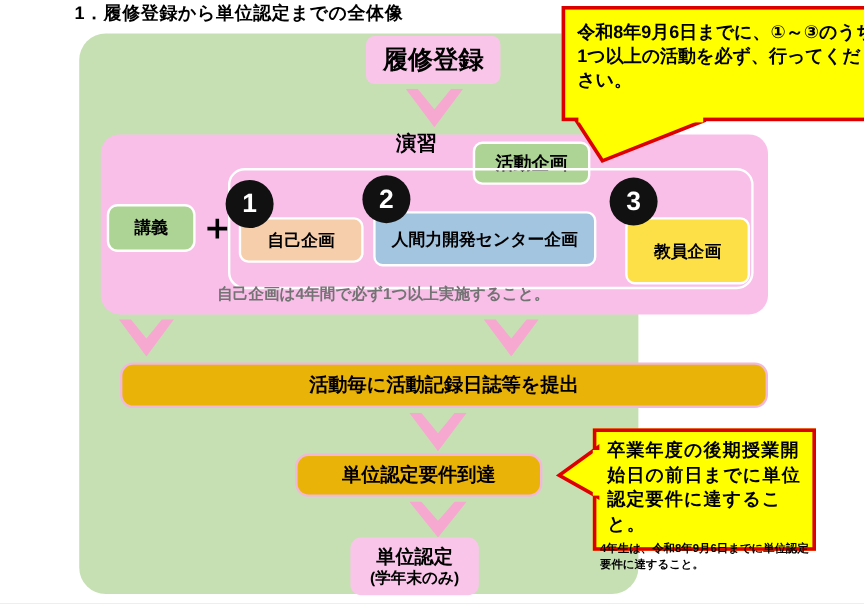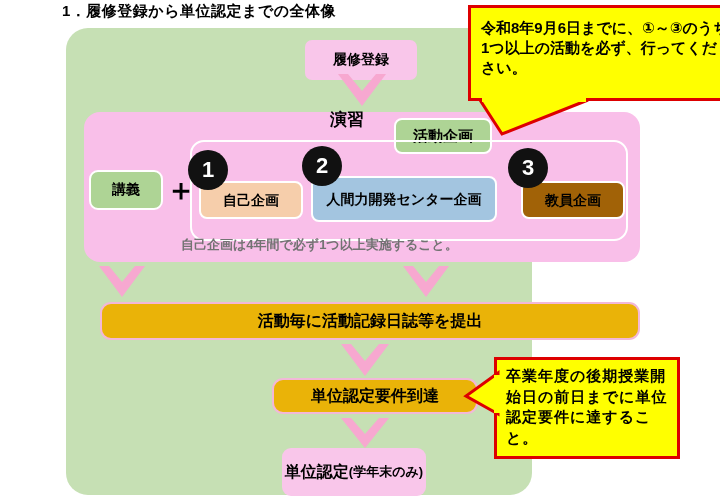--- a/index.html
+++ b/index.html
@@ -28,21 +28,21 @@
     background:#c6e0b4;
     border-radius:22px;
   }
 
   
   #registration-box{
     left:305px;top:30px;width:112px;height:40px;
     background:#f9c6ea;
     border-radius:7px;
     display:flex;align-items:center;justify-content:center;
-    font-size:14px;font-weight:bold;color:#000;margin-top:10px;
+    font-size:21px;font-weight:bold;color:#000;
   }
   .chev-wrap{position:absolute;}
   .chev-wrap svg{display:block;}
 
   
   #seminar-box{
     left:84px;top:112px;width:556px;height:150px;
     background:#f9bfe9;
     border-radius:16px;
   }
@@ -92,21 +92,21 @@
     border:2px solid #ffffff;
     border-radius:8px;
     box-sizing:border-box;
     display:flex;align-items:center;justify-content:center;
     text-align:center;
     font-size:14px;font-weight:bold;color:#000;
     line-height:1.15;
   }
   #self-plan-box{left:199px;top:181px;width:104px;height:38px;background:#f6ceab;}
   #center-plan-box{left:311px;top:176px;width:186px;height:46px;background:#a3c5e0;font-size:14px;}
-  #teacher-plan-box{left:521px;top:181px;width:104px;height:38px;background:#a16207;text-align:right;}
+  #teacher-plan-box{left:521px;top:181px;width:104px;height:56px;background:#fde047;text-align:right;}
 
   
   .num-circle{
     position:absolute;
     width:40px;height:40px;border-radius:50%;
     background:#111111;
     color:#ffffff;
     display:flex;align-items:center;justify-content:center;
     font-size:22px;font-weight:bold;
     font-family:"Liberation Sans","DejaVu Sans",sans-serif;
@@ -126,28 +126,28 @@
   .flow-box{
     position:absolute;
     background:#eab308;
     border:2px solid #f2b8d8;
     border-radius:11px;
     box-sizing:border-box;
     display:flex;align-items:center;justify-content:center;
     font-size:16px;font-weight:bold;color:#000;
   }
   #journal-box{left:100px;top:302px;width:540px;height:38px;}
-  #requirement-box{left:272px;top:378px;width:206px;height:36px;text-align:center;}
+  #requirement-box{left:246px;top:378px;width:206px;height:36px;text-align:center;}
 
   
   #certification-box{
-    left:282px;top:448px;width:144px;height:48px;
+    left:292px;top:448px;width:107px;height:48px;
     background:#f9c6ea;
     border-radius:9px;
-    display:flex;flex-direction:row;
+    display:flex;flex-direction:column;
     align-items:center;justify-content:center;
     font-weight:bold;color:#000;
     line-height:1.2;
   }
   #certification-box .line1{font-size:16px;}
   #certification-box .line2{font-size:13px;}
 
   
   .callout{
     position:absolute;
@@ -257,14 +257,15 @@
     </svg>
   </div>
 
   <div class="callout" id="callout-bottom">卒業年度の後期授業開始日の前日までに単位認定要件に達すること。</div>
   <div class="tail" style="left:460px;top:370px;">
     <svg width="60" height="48" viewBox="0 0 60 48" aria-hidden="true">
       <polygon points="38,3 38,44 6,26" fill="#ffff00" stroke="#dd0000" stroke-width="3"></polygon>
       <rect x="34" y="5" width="10" height="38" fill="#ffff00"></rect>
     </svg>
   </div>
+  <div class="abs" id="callout-bottom-note">4年生は、令和8年9月6日までに単位認定要件に達すること。</div>
 
 </div>
 
 </body></html>

